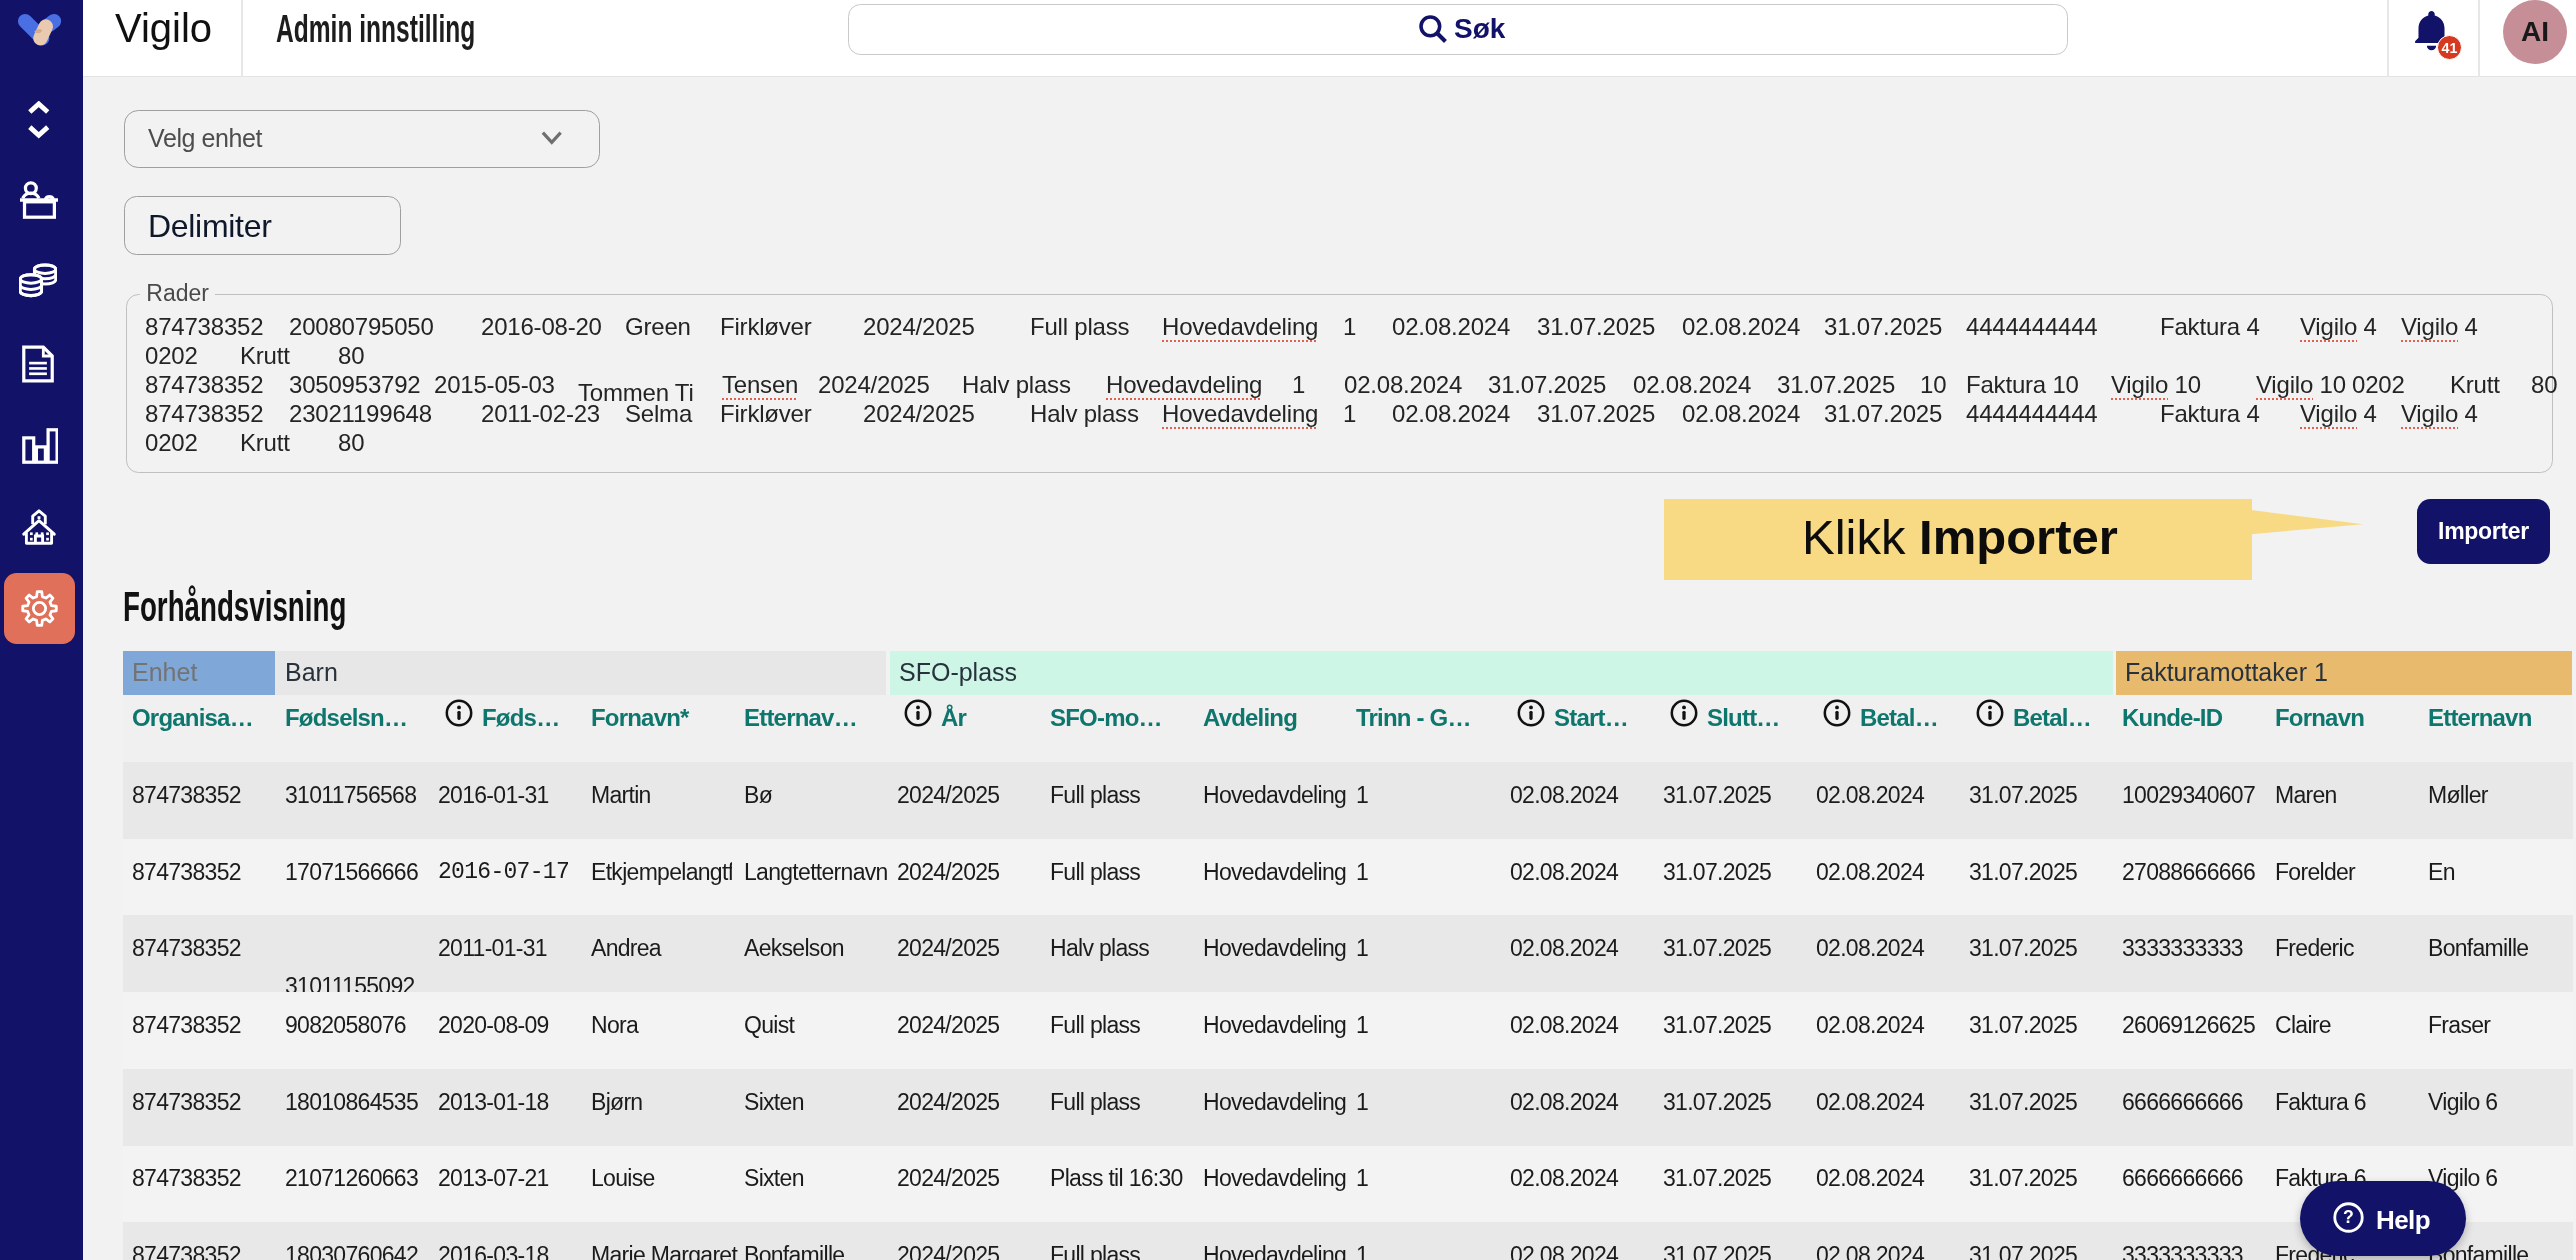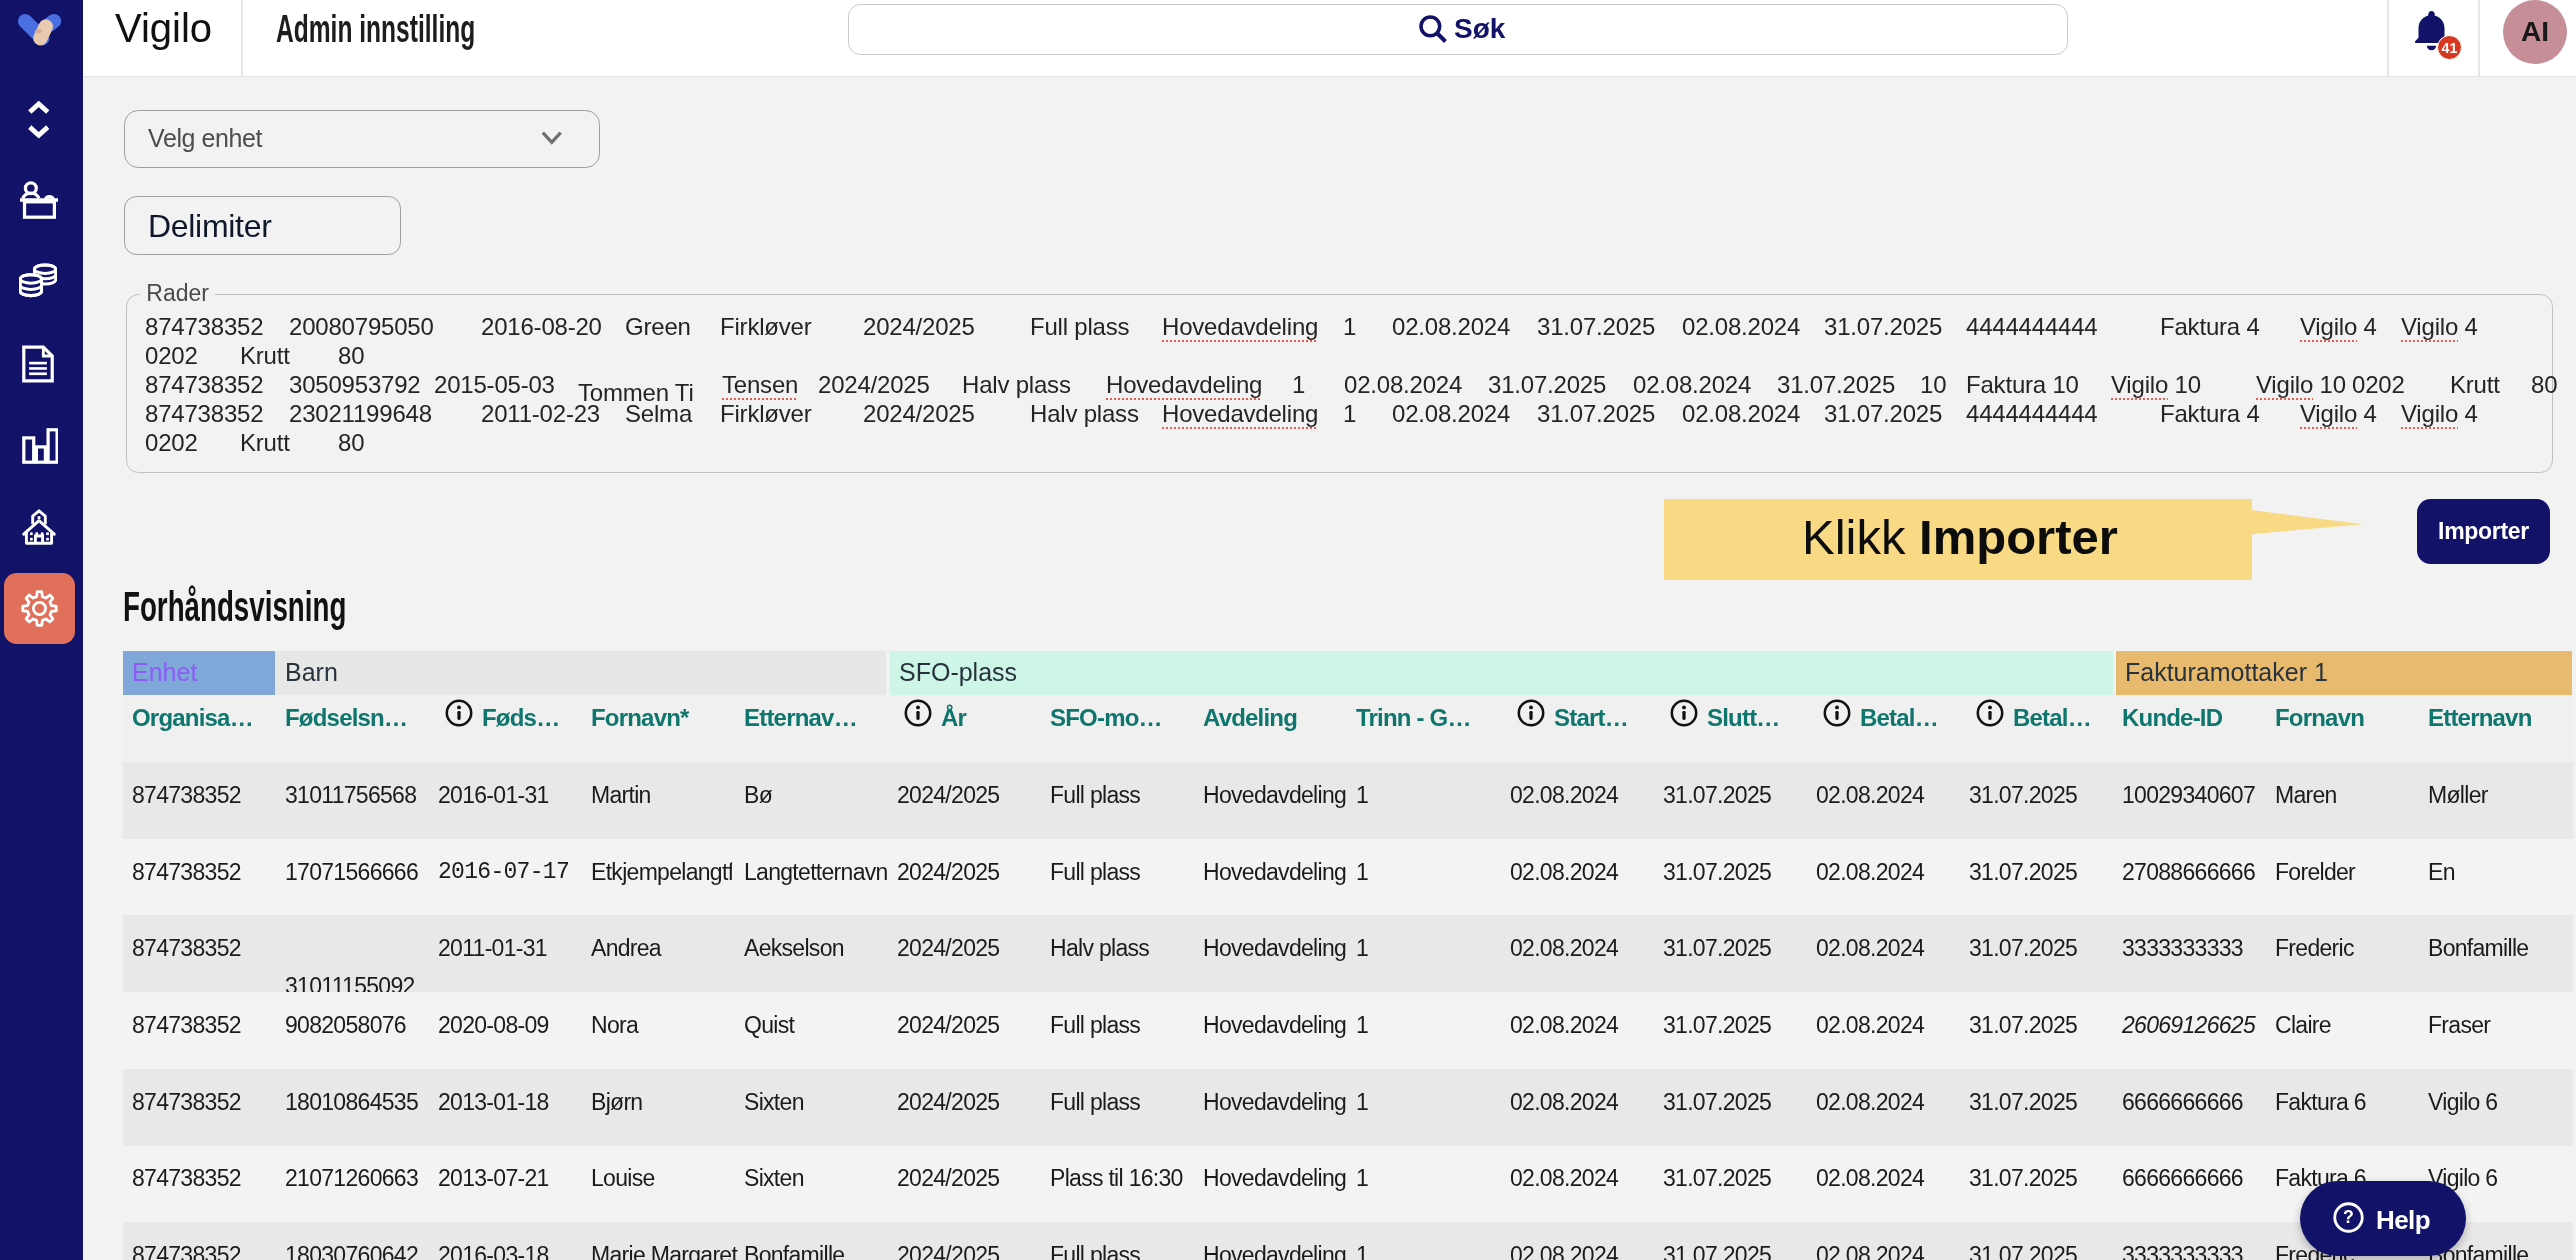--- a/index.html
+++ b/index.html
@@ -159,21 +159,21 @@
 <svg class="a" style="left:2251px;top:508px;" width="113" height="29" viewBox="0 0 126 32">
     <polygon points="0,2 125,18 0,29" fill="#f8da85"></polygon>
   </svg>
 <div class="a" style="left:1802px;top:513px;font-size:49px;line-height:49px;color:#0c0c0c;white-space:nowrap;">Klikk <b>Importer</b></div>
 <div class="a" style="left:2417px;top:499px;width:133px;height:65px;border-radius:13.4px;background:#111268;display:flex;align-items:center;justify-content:center;color:#fff;font-weight:bold;font-size:23px;letter-spacing:-0.3px;">Importer</div>
 <div class="a" style="left:123px;top:586px;font-size:42px;line-height:42px;font-weight:bold;color:#111;transform:scaleX(0.66);transform-origin:left top;white-space:nowrap;">Forhåndsvisning</div>
 <div class="a" style="left:123px;top:651px;width:152px;height:44px;background:#7fa8d9;"></div>
 <div class="a" style="left:275px;top:651px;width:611px;height:44px;background:#e7e7e7;"></div>
 <div class="a" style="left:890px;top:651px;width:1223px;height:44px;background:#cdf6e6;"></div>
 <div class="a" style="left:2116px;top:651px;width:456px;height:44px;background:#e8ba6e;"></div>
-<div class="a" style="left:132px;top:658px;font-size:25px;line-height:29.5px;color:#8b5cf6;">Enhet</div>
+<div class="a" style="left:132px;top:658px;font-size:25px;line-height:29.5px;color:#737373;">Enhet</div>
 <div class="a" style="left:285px;top:658px;font-size:25px;line-height:29.5px;color:#28323c;">Barn</div>
 <div class="a" style="left:899px;top:658px;font-size:25px;line-height:29.5px;color:#28323c;">SFO-plass</div>
 <div class="a" style="left:2125px;top:658px;font-size:25px;line-height:29.5px;color:#28323c;">Fakturamottaker 1</div>
 <div class="a" style="left:123px;top:695px;width:2450px;height:67px;background:#f0f0f0;"></div>
 <div class="hcell" style="left:132px;top:704px;">Organisa…</div>
 <div class="hcell" style="left:285px;top:704px;">Fødselsn…</div>
 <div class="ginfo" style="left:445px;top:699px;"><svg width="28" height="28" viewBox="0 0 31 31">
       <circle cx="15.5" cy="15.5" r="13.5" fill="none" stroke="#111" stroke-width="2.8"></circle>
       <circle cx="15.5" cy="9.3" r="2.1" fill="#111"></circle>
       <rect x="13.7" y="13.2" width="3.6" height="10" rx="1.6" fill="#111"></rect>
@@ -275,21 +275,21 @@
 <div class="dcell" style="left:591px;top:1012px;">Nora</div>
 <div class="dcell" style="left:744px;top:1012px;">Quist</div>
 <div class="dcell" style="left:897px;top:1012px;">2024/2025</div>
 <div class="dcell" style="left:1050px;top:1012px;">Full plass</div>
 <div class="dcell" style="left:1203px;top:1012px;">Hovedavdeling</div>
 <div class="dcell" style="left:1356px;top:1012px;">1</div>
 <div class="dcell" style="left:1510px;top:1012px;">02.08.2024</div>
 <div class="dcell" style="left:1663px;top:1012px;">31.07.2025</div>
 <div class="dcell" style="left:1816px;top:1012px;">02.08.2024</div>
 <div class="dcell" style="left:1969px;top:1012px;">31.07.2025</div>
-<div class="dcell" style="left:2122px;top:1012px;font-style:italic;">26069126625</div>
+<div class="dcell" style="left:2122px;top:1012px;">26069126625</div>
 <div class="dcell" style="left:2275px;top:1012px;">Claire</div>
 <div class="dcell" style="left:2428px;top:1012px;">Fraser</div>
 <div class="a" style="left:123px;top:1069px;width:2450px;height:77px;background:#e8e8e8;"></div>
 <div class="dcell" style="left:132px;top:1089px;">874738352</div>
 <div class="dcell" style="left:285px;top:1089px;">18010864535</div>
 <div class="dcell" style="left:438px;top:1089px;">2013-01-18</div>
 <div class="dcell" style="left:591px;top:1089px;">Bjørn</div>
 <div class="dcell" style="left:744px;top:1089px;">Sixten</div>
 <div class="dcell" style="left:897px;top:1089px;">2024/2025</div>
 <div class="dcell" style="left:1050px;top:1089px;">Full plass</div>

